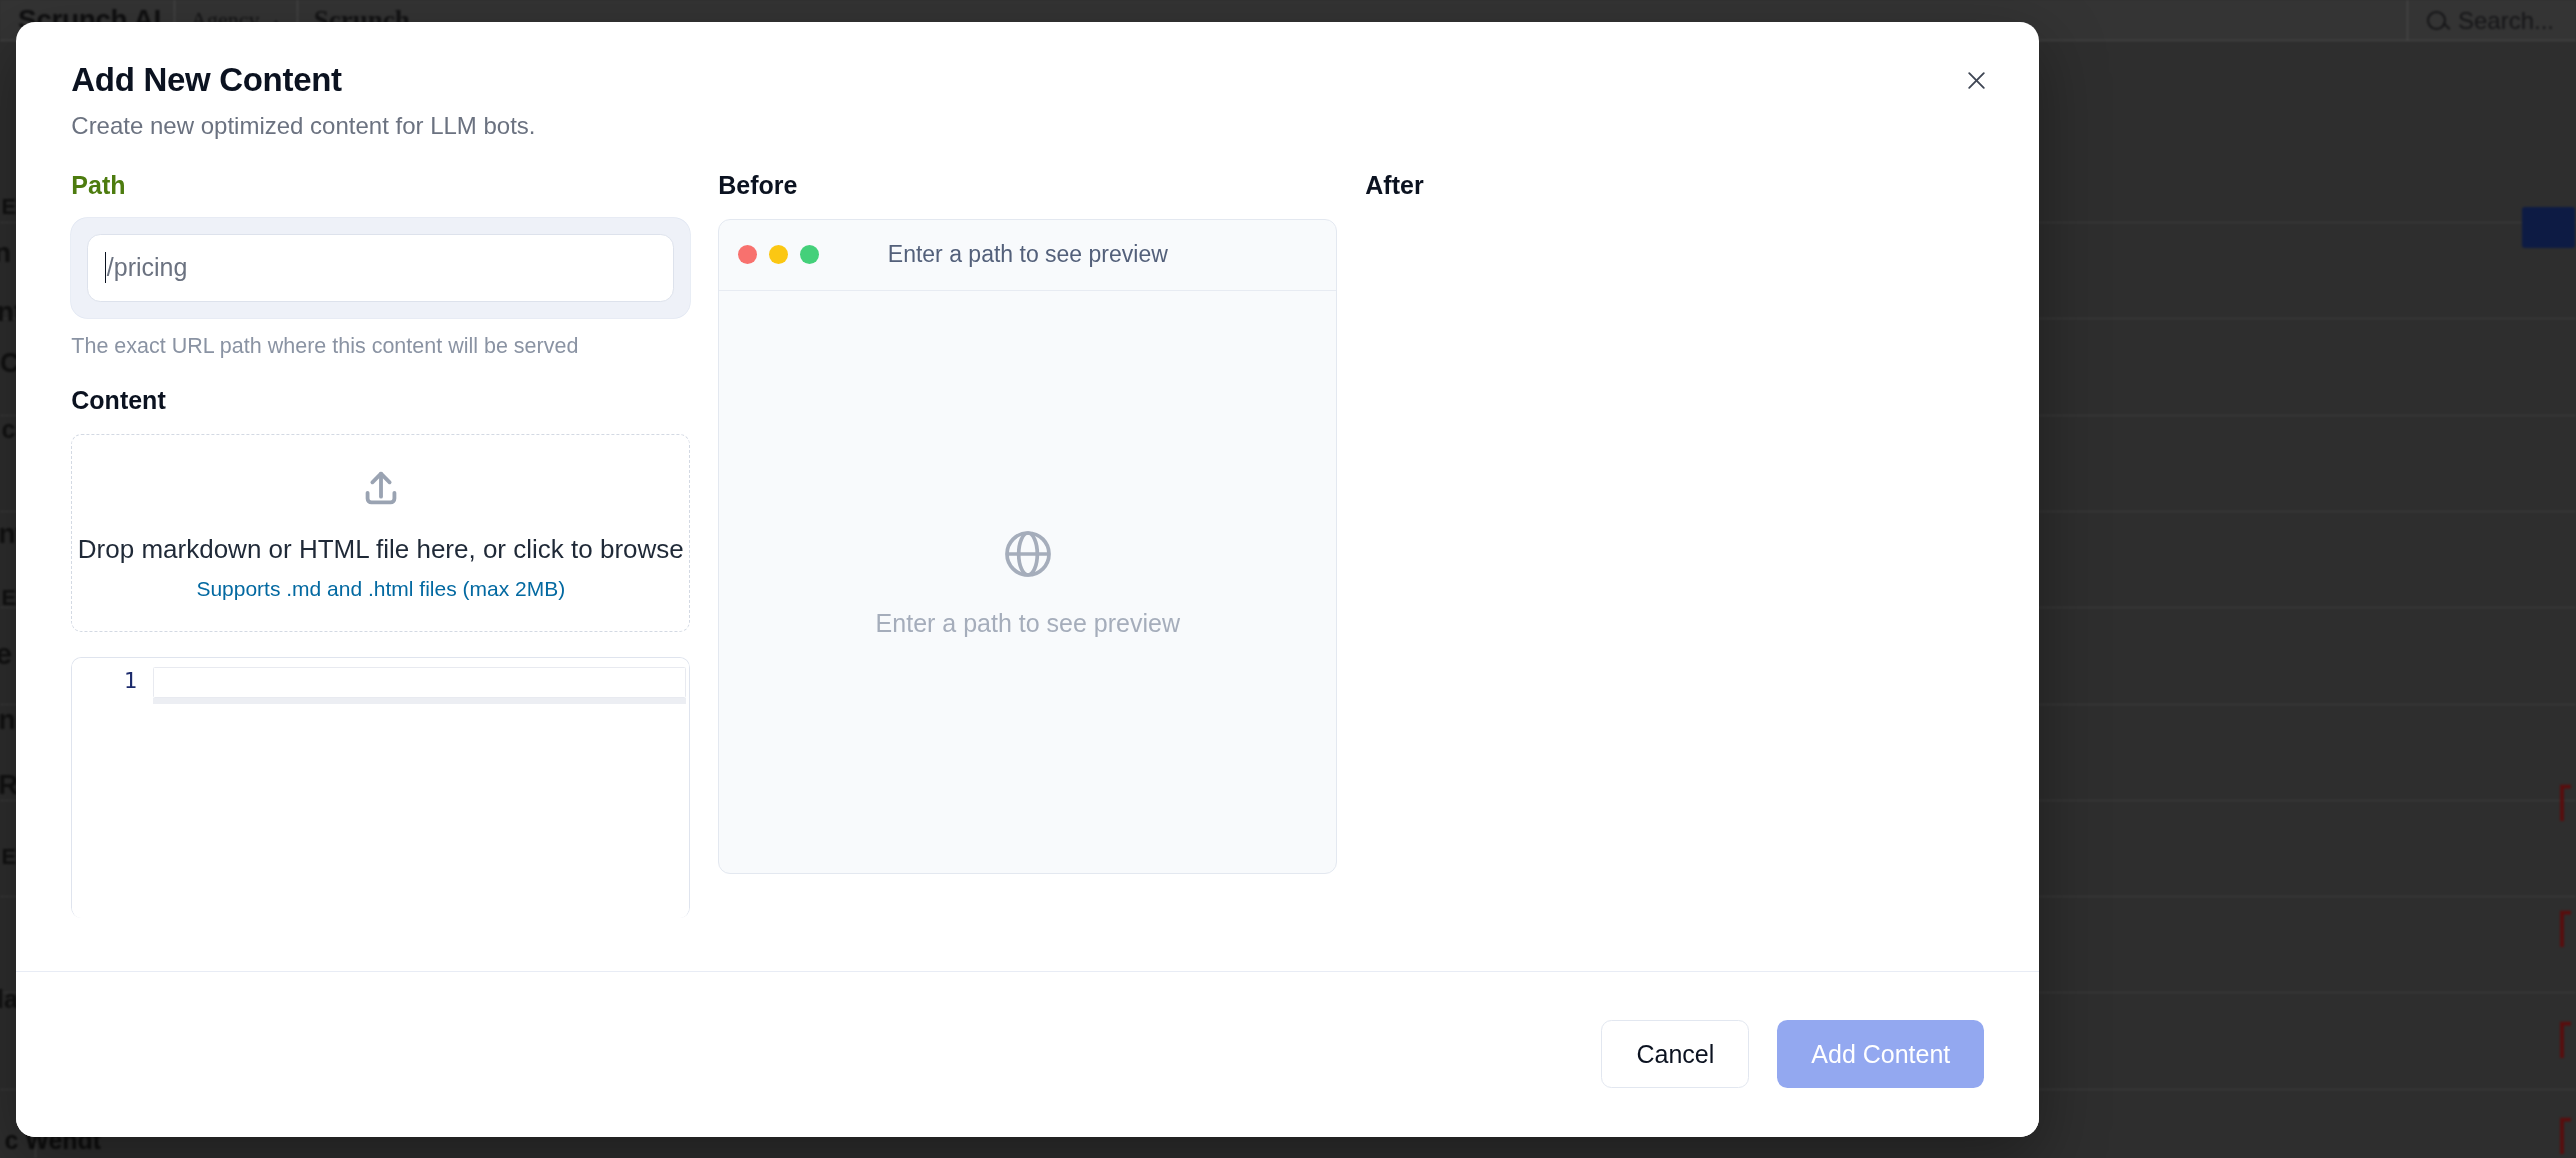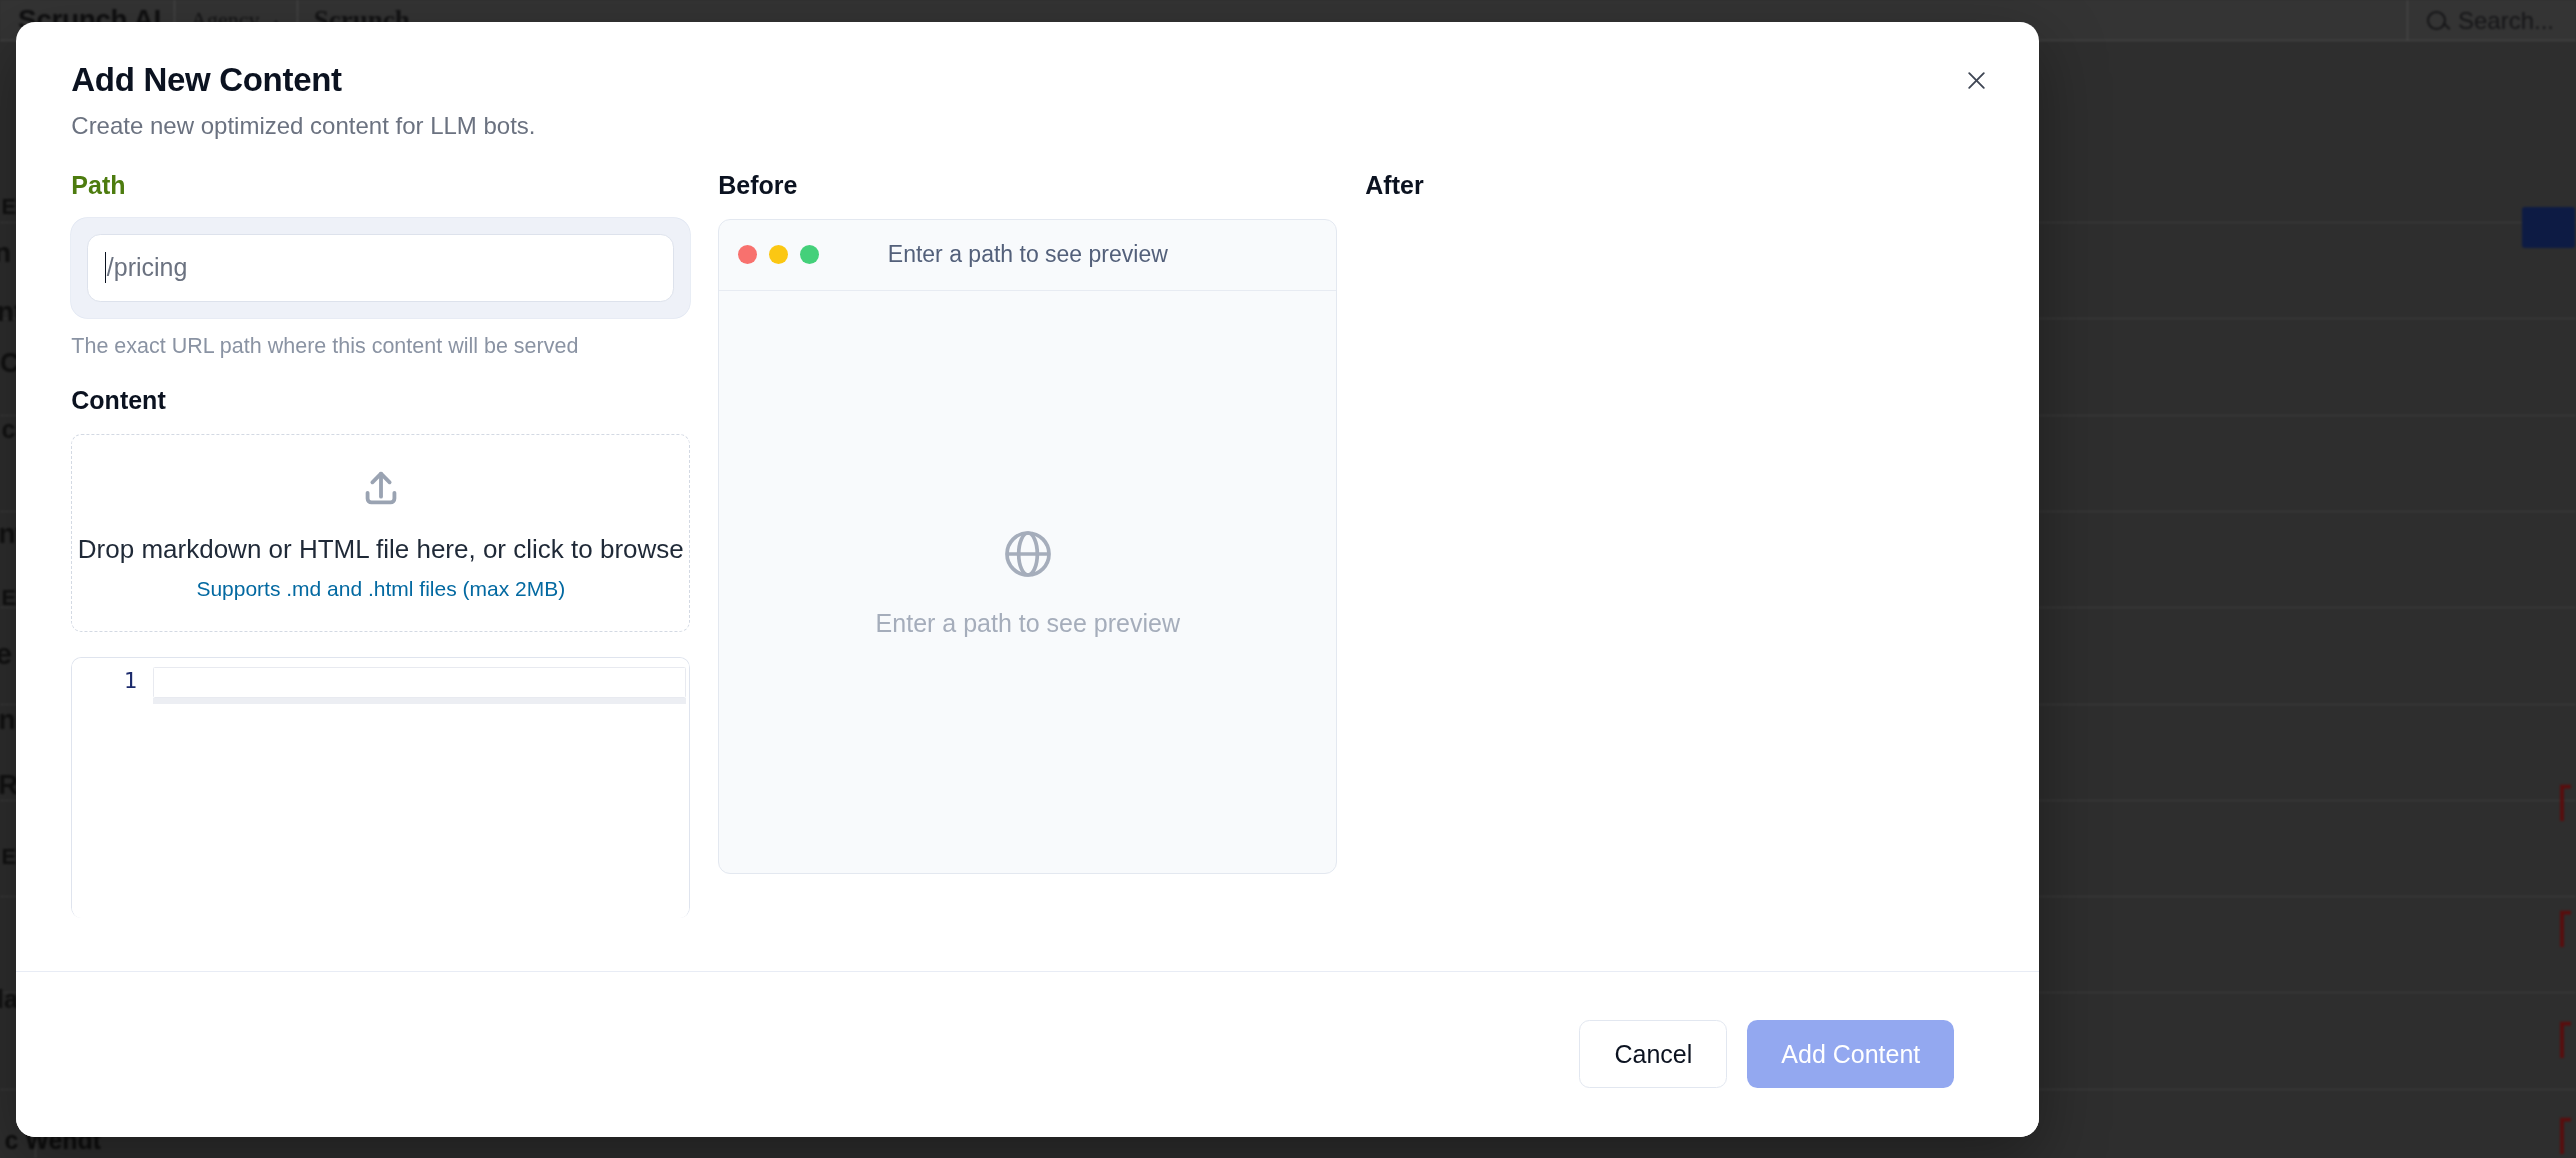--- a/index.html
+++ b/index.html
@@ -214,21 +214,21 @@
   }
   .globe { margin-bottom: 24px; }
   .globe svg { width: 56px; height: 56px; }
   .empty-text { font-size: 25px; color: #a5adbb; }
 
   
   .modal-footer {
     position: absolute; left: 0; right: 0; bottom: 0; height: 166px;
     border-top: 0.7px solid #e8ecf5;
     display: flex; align-items: center; justify-content: flex-end;
-    gap: 20px; padding-right: 85px;
+    gap: 28px; padding-right: 55px;
     background: #fff;
   }
   .btn {
     font-size: 25px; font-family: "Liberation Sans", sans-serif;
     border-radius: 10.4px; cursor: pointer;
     display: flex; align-items: center; justify-content: center;
   }
   .btn-cancel {
     height: 68px; padding: 0 34px;
     background: #fff; border: 0.7px solid #e2e7f0; color: #0b1220;

